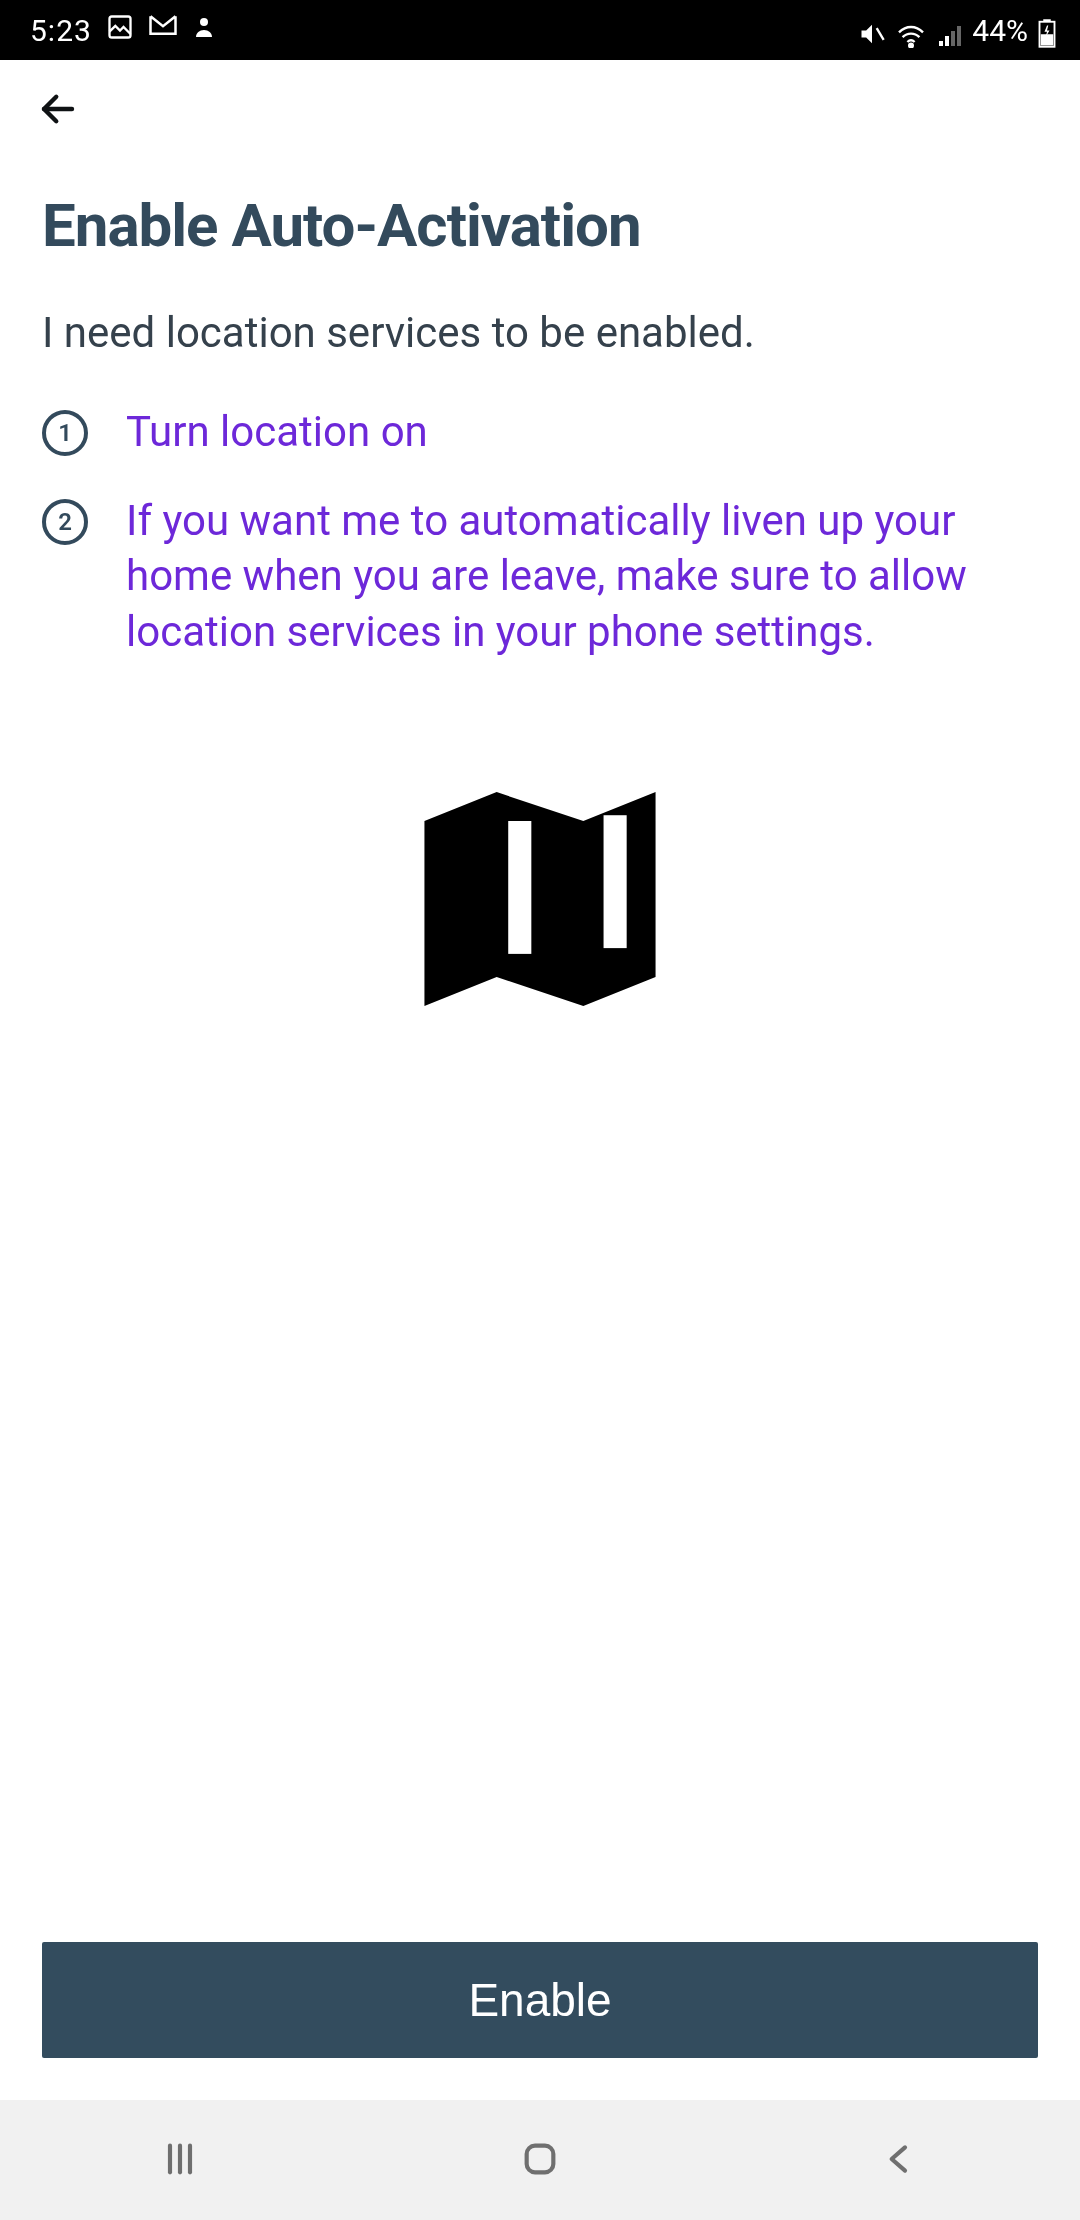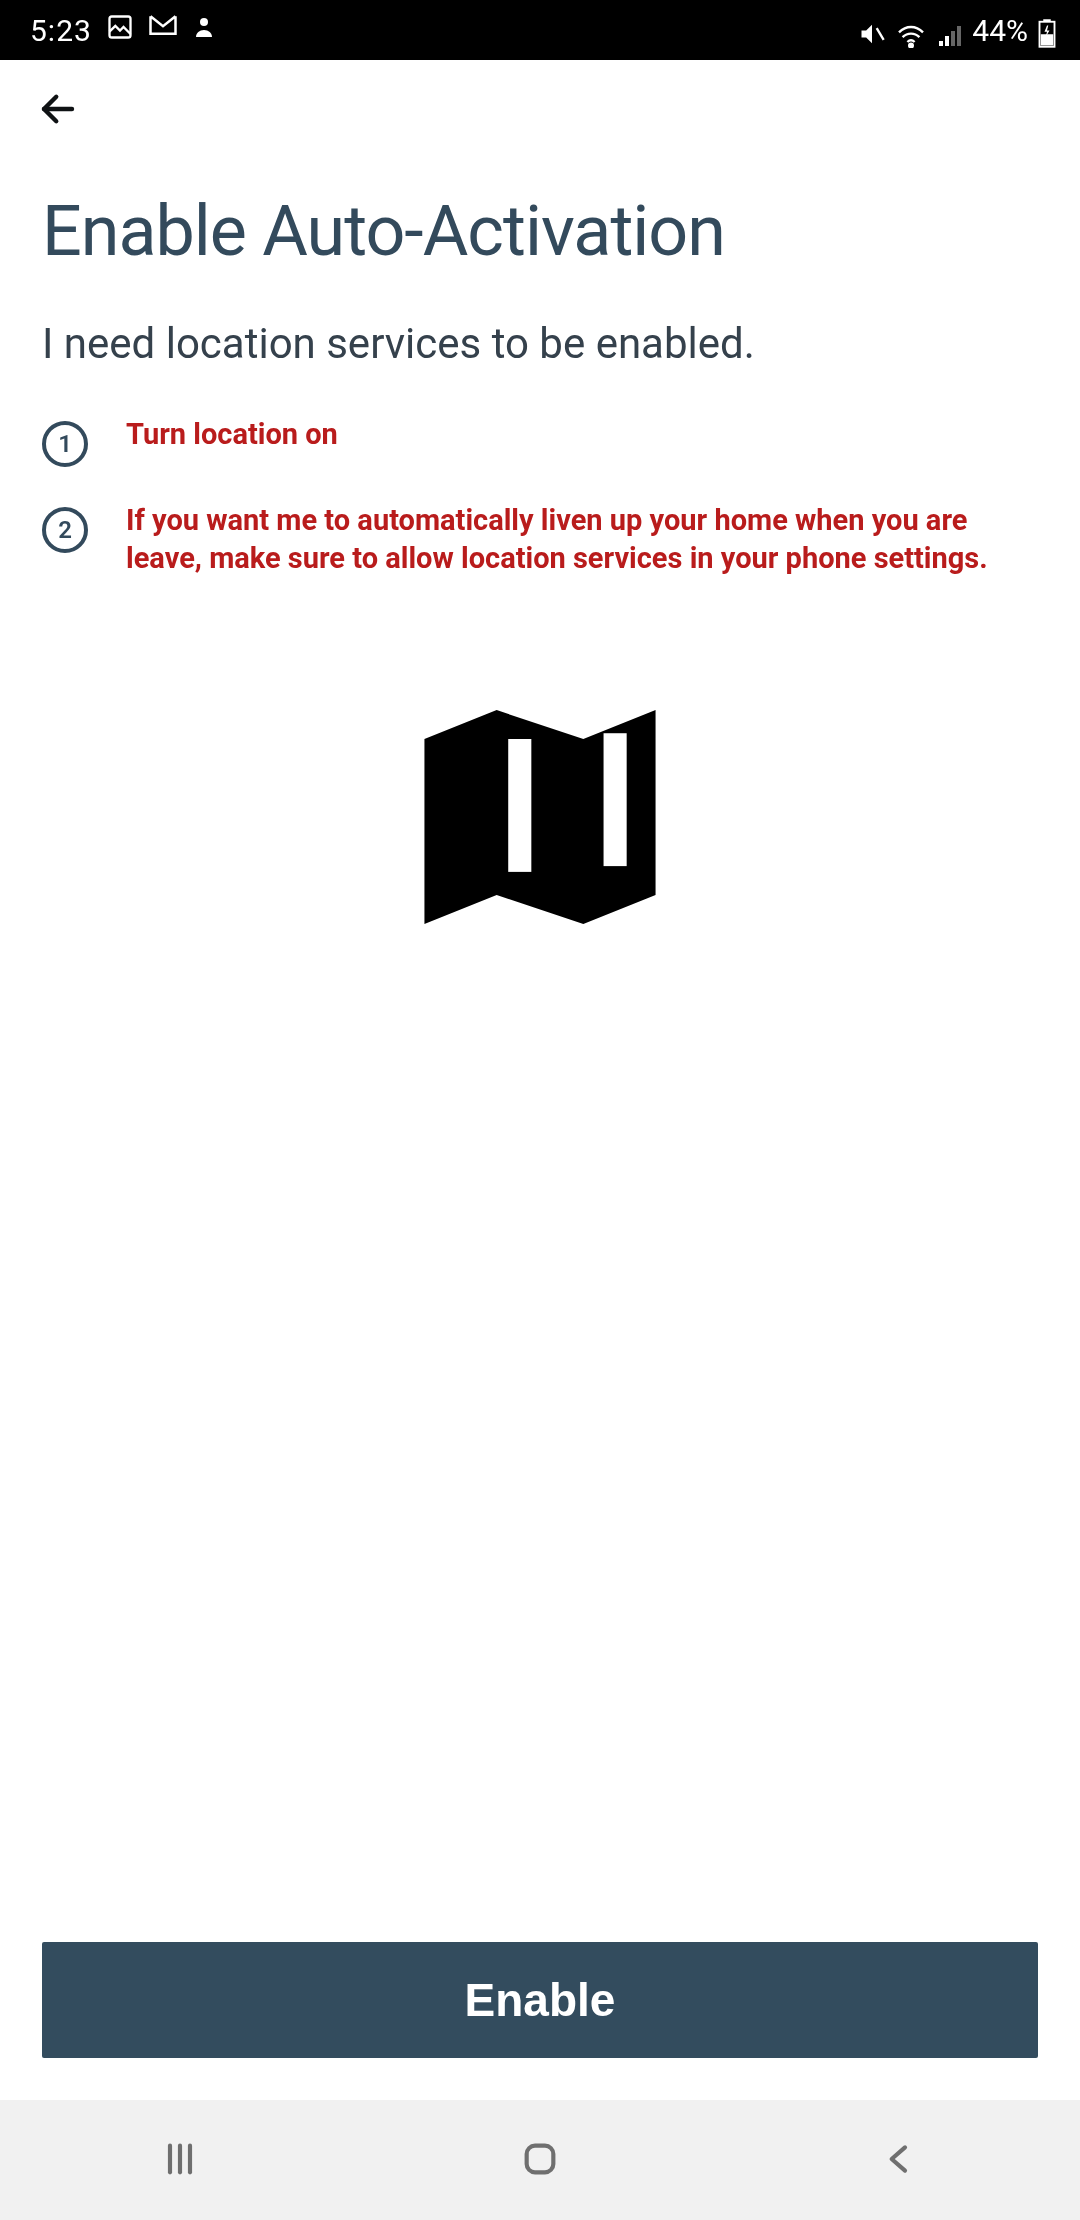--- a/index.html
+++ b/index.html
@@ -12,34 +12,34 @@
   .status-right { display: flex; align-items: flex-end; gap: 10px; }
   .status-time { font-weight: 400; letter-spacing: 1px; }
   .status-icon { display: inline-flex; align-items: center; justify-content: center; }
 
   
   .app { flex: 1; background: #fff; display: flex; flex-direction: column; }
   .topbar { height: 100px; display: flex; align-items: center; padding-left: 34px; }
   .back-btn { width: 48px; height: 48px; display: flex; align-items: center; justify-content: center; background: transparent; border: none; cursor: pointer; }
 
   .content { flex: 1; padding: 30px 42px 0 42px; display: flex; flex-direction: column; }
-  .title { font-size: 70px; font-weight: 400; color: #334a5c; letter-spacing: -1px; margin-bottom: 46px; }
+  .title { font-size: 60px; font-weight: 700; color: #334a5c; letter-spacing: -1px; margin-bottom: 46px; }
   .subtitle { font-size: 42px; font-weight: 400; color: #35414c; margin-bottom: 44px; line-height: 1.25; }
 
   .steps { display: flex; flex-direction: column; gap: 34px; }
   .step { display: flex; align-items: flex-start; gap: 38px; }
   .step-badge { width: 46px; height: 46px; border: 4px solid #334a5c; border-radius: 50%; display: flex; align-items: center; justify-content: center; font-size: 24px; font-weight: 600; color: #334a5c; flex-shrink: 0; margin-top: 6px; }
-  .step-text { font-size: 29px; color: #b91c1c; line-height: 1.32; font-weight: bold; }
+  .step-text { font-size: 42px; color: #6d28d9; line-height: 1.32; }
 
   .illustration { display: flex; justify-content: center; margin-top: 110px; }
 
   .spacer { flex: 1; }
 
   .action-area { padding: 0 42px 42px 42px; }
-  .enable-btn { width: 100%; height: 116px; background: #334c5e; color: #fff; font-size: 46px; font-weight: 700; border: none; border-radius: 2px; }
+  .enable-btn { width: 100%; height: 116px; background: #334c5e; color: #fff; font-size: 46px; font-weight: 400; border: none; border-radius: 2px; }
 
   
   .navbar { background: #f1f1f1; height: 120px; display: flex; align-items: center; justify-content: space-around; }
   .nav-btn { width: 200px; height: 80px; display: flex; align-items: center; justify-content: center; background: transparent; border: none; }
 </style>
 </head>
 <body>
 
 <div class="screen">
 

